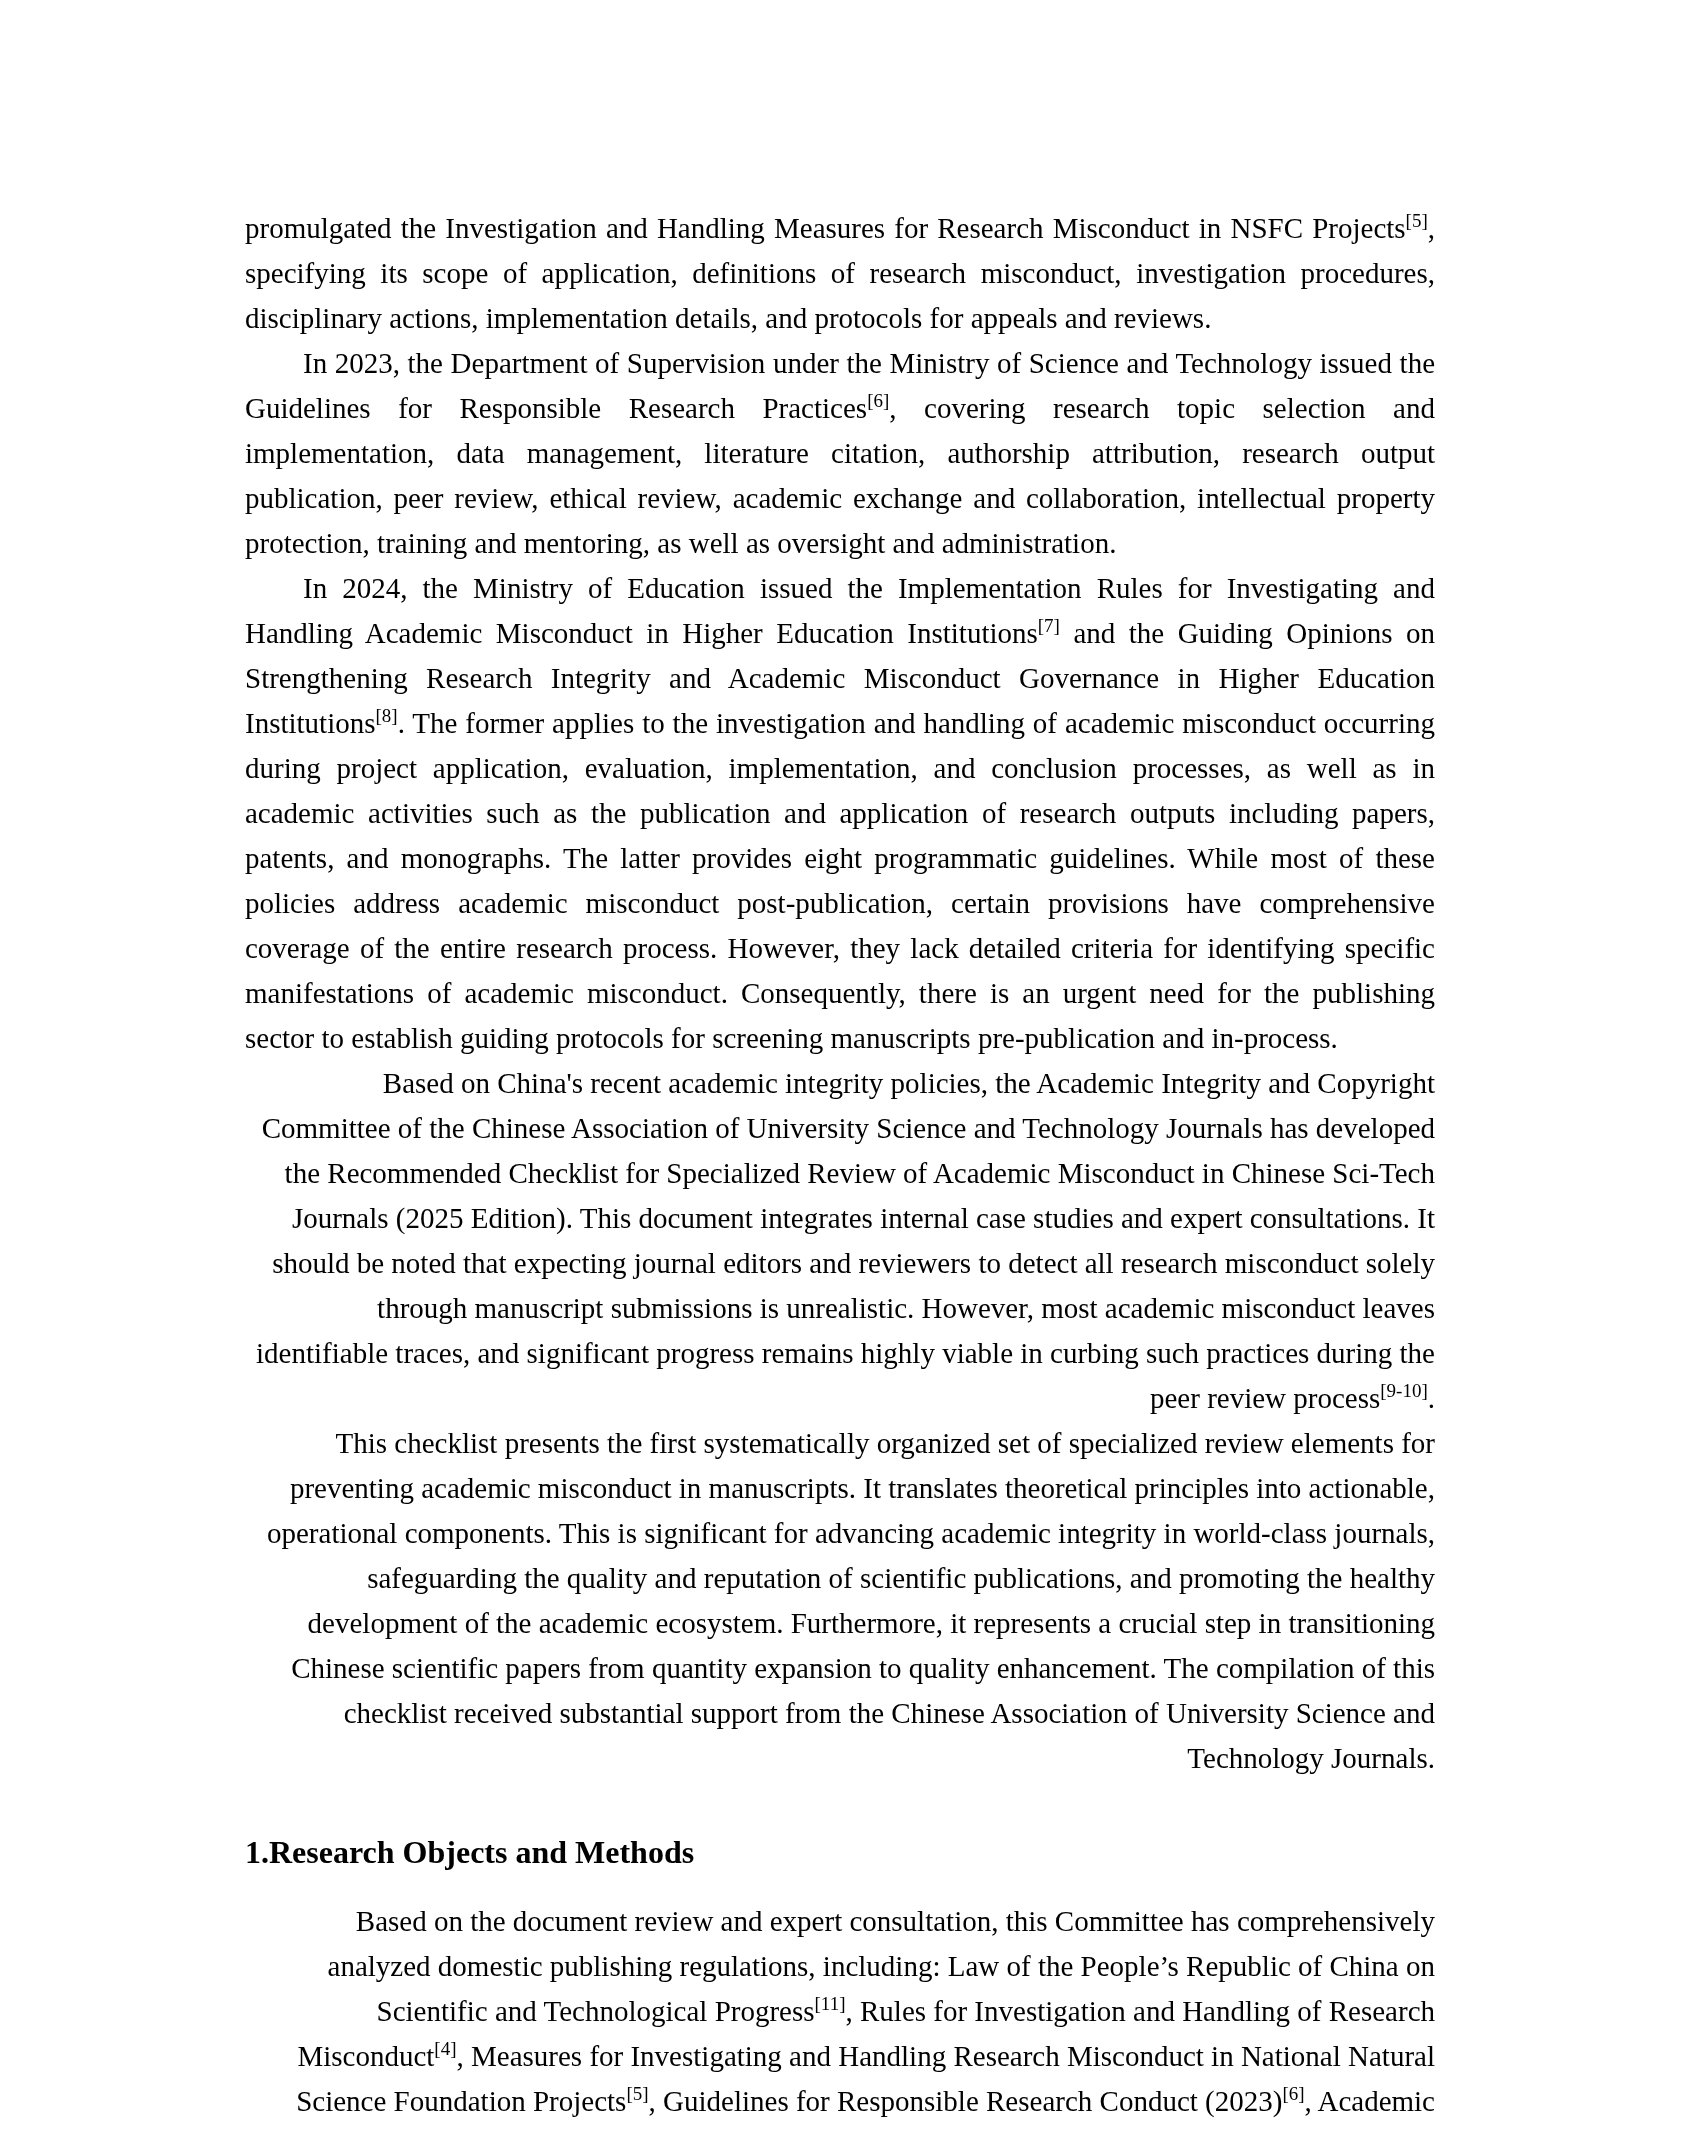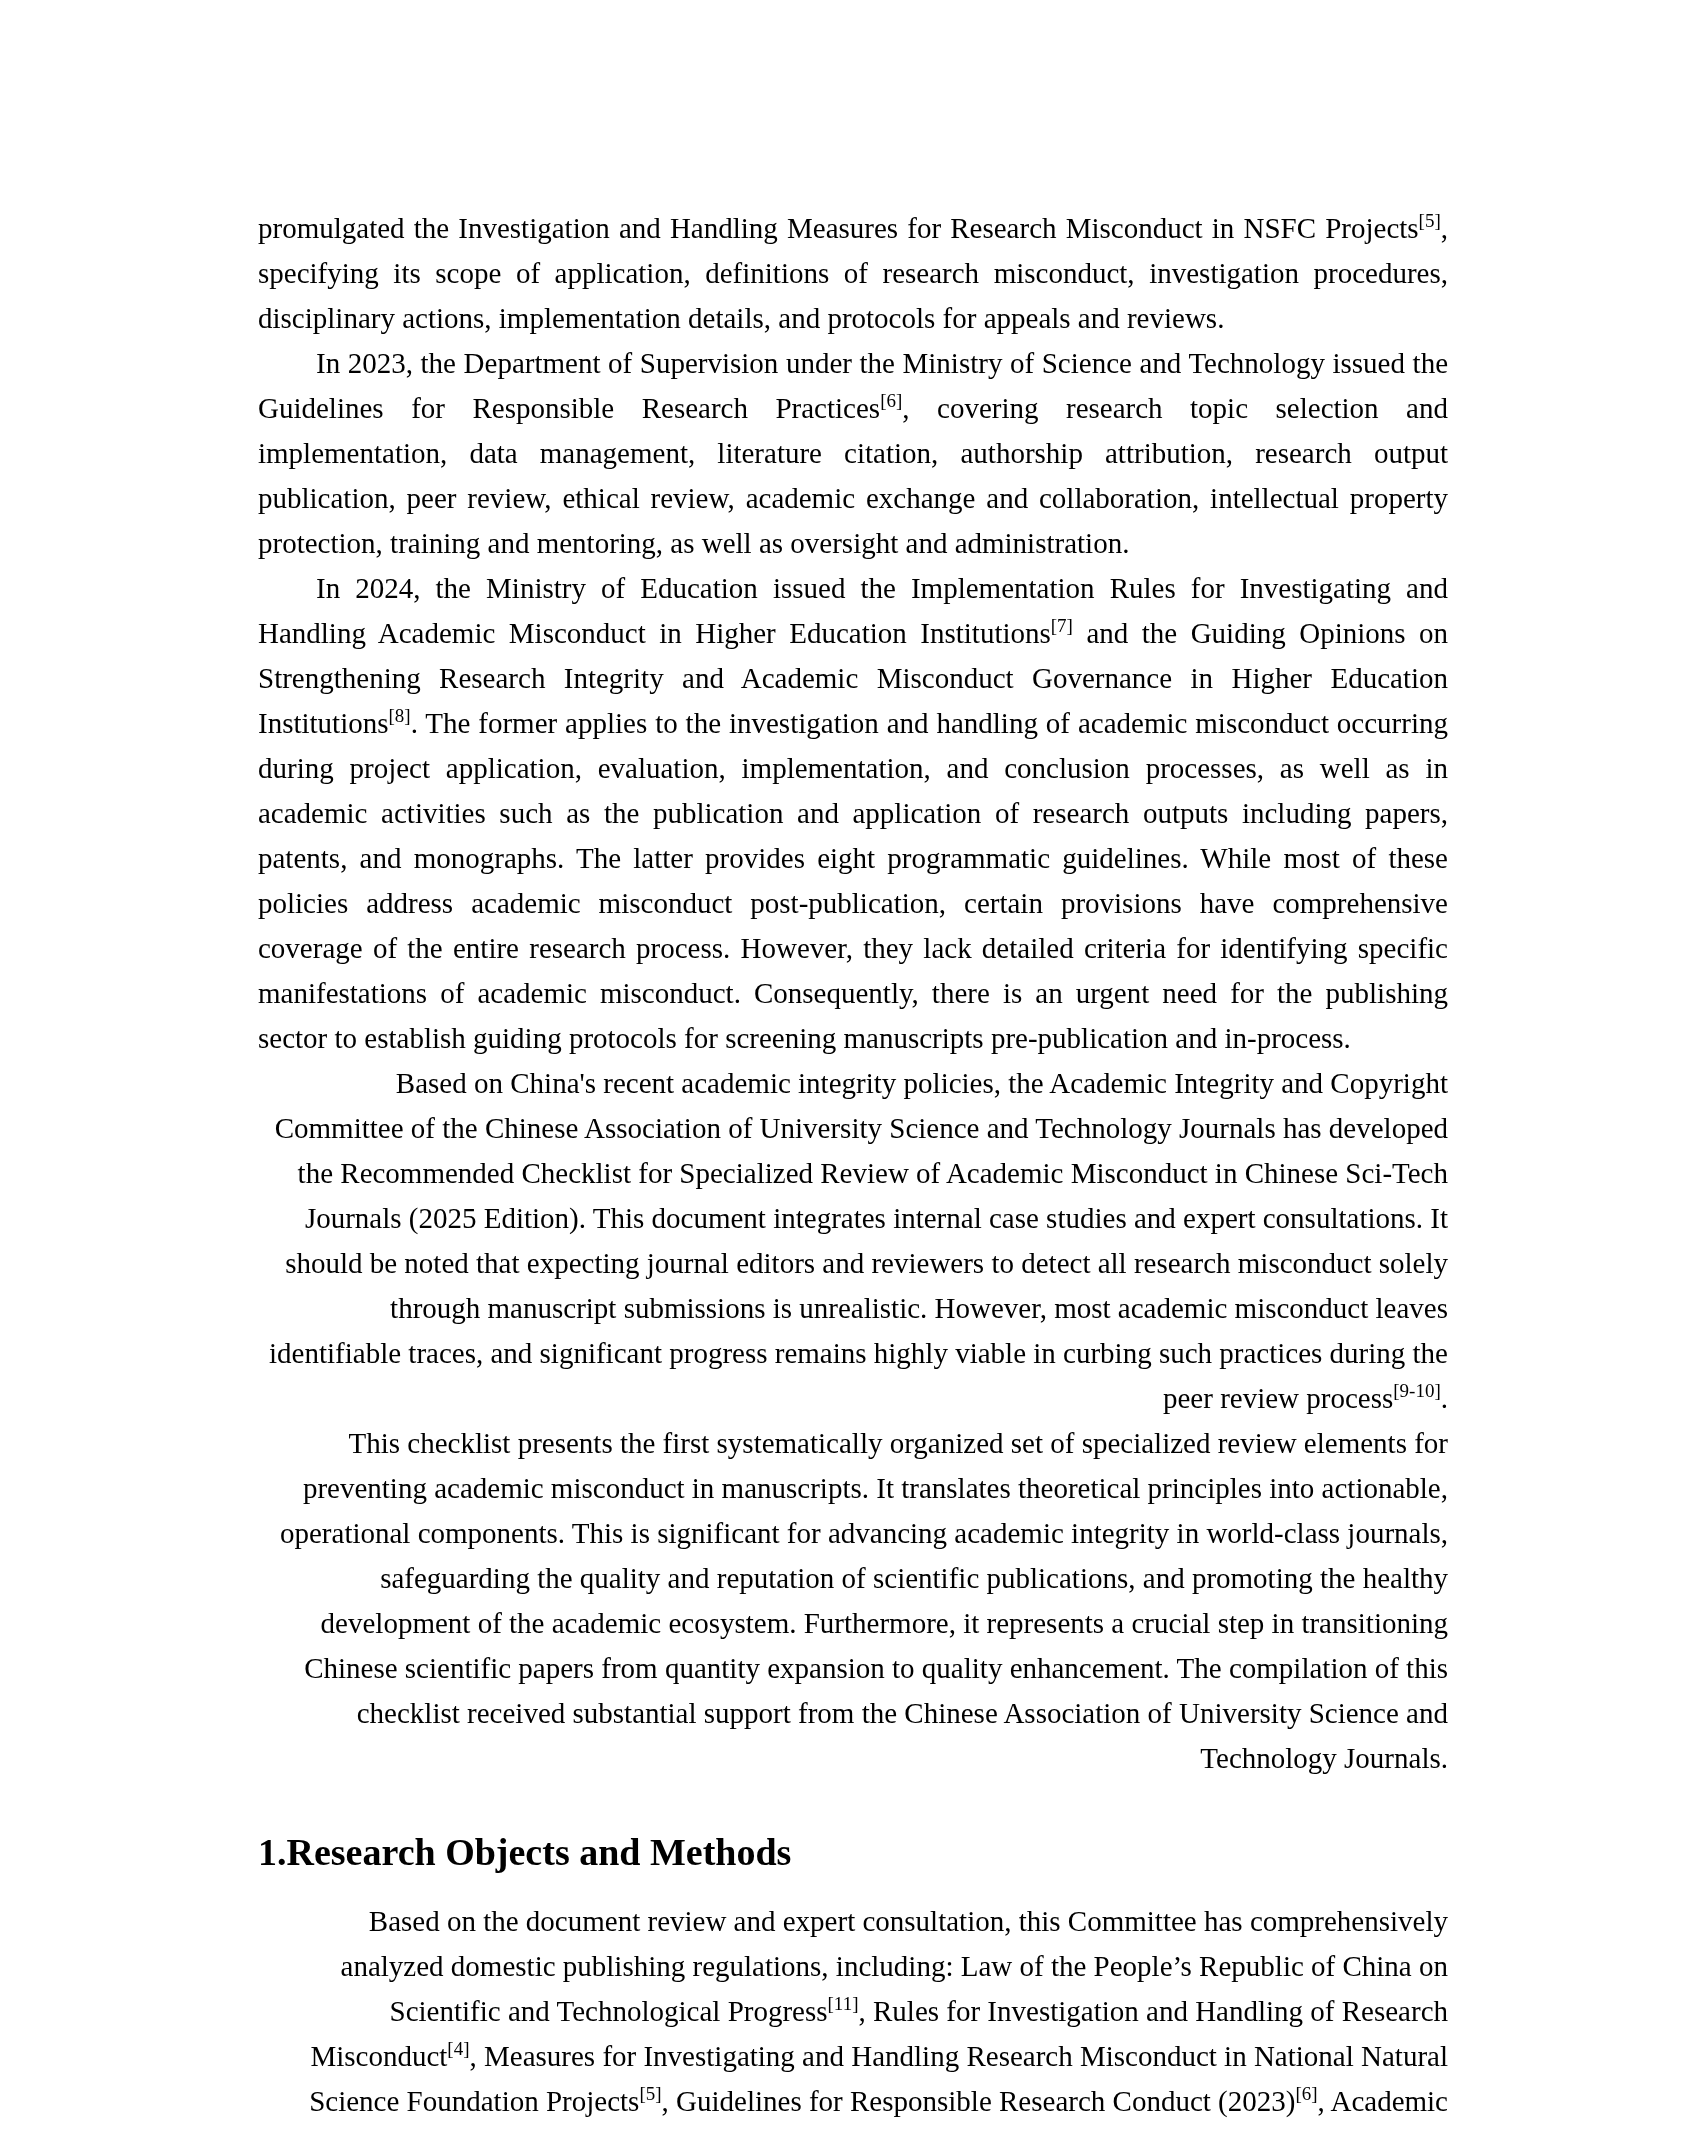--- a/index.html
+++ b/index.html
@@ -10,21 +10,21 @@
     body {
       width: 1707px;
       height: 2414px;
       position: relative;
       overflow: hidden;
       font-family: "Liberation Serif", "DejaVu Serif", serif;
       color: #000000;
     }
     .page {
       position: absolute;
-      left: 258px;
+      left: 245px;
       top: 206px;
       width: 1190px;
     }
     .para {
       font-size: 29px;
       line-height: 45px;
       margin: 0;
       text-indent: 58px;
     }
     .para.justify { text-align: justify; }
@@ -33,21 +33,21 @@
     sup.ref {
       font-size: 19px;
       line-height: 0;
       vertical-align: 0;
       position: relative;
       top: -11.2px;
     }
     .heading {
       font-family: "Liberation Serif", "DejaVu Serif", serif;
       font-weight: bold;
-      font-size: 38px;
+      font-size: 32px;
       line-height: 45px;
       margin: 49px 0 24px 0;
     }
   </style>
 </head>
 <body>
 
 <div class="page">
   <div id="intro-body">
       <p class="para justify noindent"><span>promulgated the Investigation and Handling Measures for Research Misconduct in NSFC Projects</span><sup class="ref">[5]</sup><span>, specifying its scope of application, definitions of research misconduct, investigation procedures, disciplinary actions, implementation details, and protocols for appeals and reviews.</span></p>

